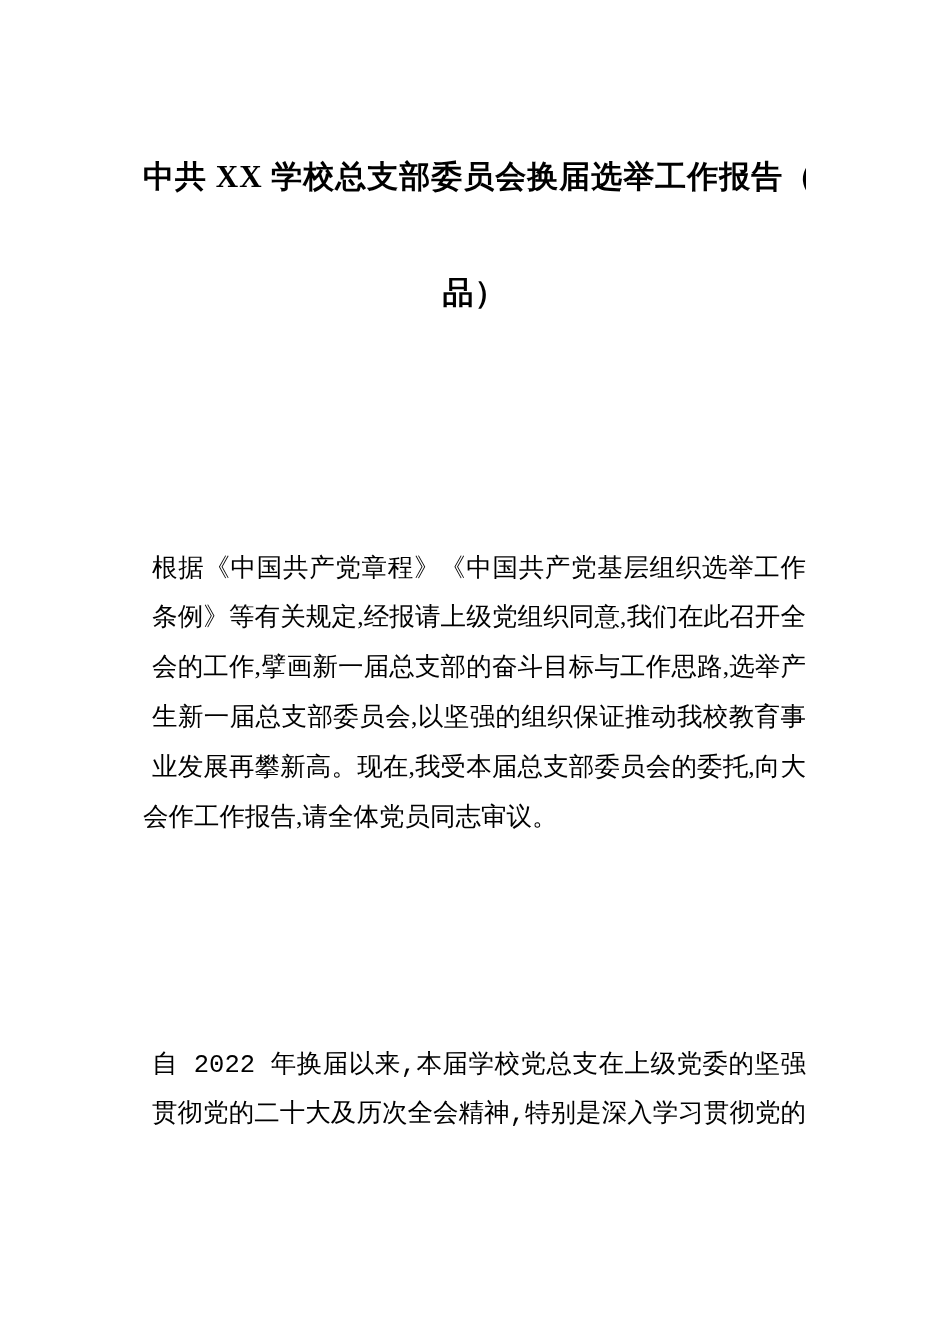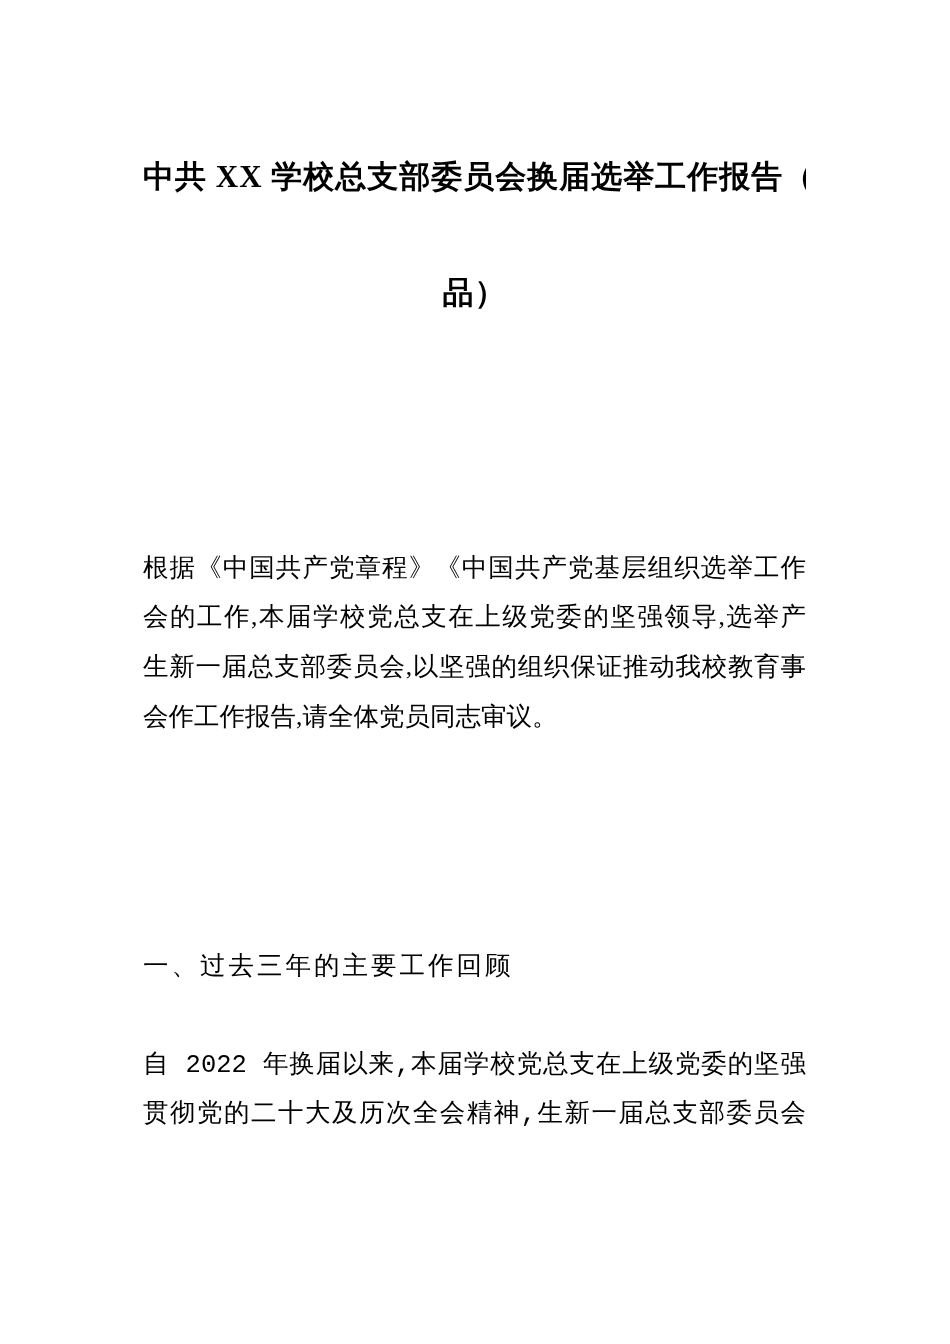--- a/index.html
+++ b/index.html
@@ -42,20 +42,21 @@
       line-height: 49.8px;
     }
     .line {
       height: 49.8px;
       overflow: hidden;
     }
     
     .jline {
       text-align: justify;
       text-align-last: justify;
+      margin-left: 9px;
     }
     
     .jline-end {
       text-align: right;
       text-align-last: left;
     }
     .greeting-block { top: 443px; }
     .para-block-1  { top: 542.6px; }
     .heading-block { top: 941px; letter-spacing: 3px; }
     .para-block-2  { top: 1040.6px; font-family: Liberation Mono, monospace; }
@@ -66,27 +67,26 @@
 <div class="page">
 
   <div class="doc-title">
     <div class="title-line">中共 XX 学校总支部委员会换届选举工作报告（精</div>
     <div class="title-line">品）</div>
   </div>
 
 
   <div class="block para-block-1">
     <div class="line jline">根据《中国共产党章程》《中国共产党基层组织选举工作</div>
-    <div class="line jline">会的工作,本届学校党总支在上级党委的坚强领导,选举产</div>
+    <div class="line jline">条例》等有关规定,经报请上级党组织同意,我们在此召开全</div>
+    <div class="line jline">会的工作,擘画新一届总支部的奋斗目标与工作思路,选举产</div>
     <div class="line jline">生新一届总支部委员会,以坚强的组织保证推动我校教育事</div>
+    <div class="line jline">业发展再攀新高。现在,我受本届总支部委员会的委托,向大</div>
     <div class="line jline-end">会作工作报告,请全体党员同志审议。</div>
   </div>
 
-  <div class="block heading-block">
-    <div class="line">一、过去三年的主要工作回顾</div>
-  </div>
 
   <div class="block para-block-2">
     <div class="line jline">自 2022 年换届以来,本届学校党总支在上级党委的坚强领导</div>
-    <div class="line jline">贯彻党的二十大及历次全会精神,生新一届总支部委员会</div>
+    <div class="line jline">贯彻党的二十大及历次全会精神,特别是深入学习贯彻党的</div>
   </div>
 
 </div>
 
 </body></html>

